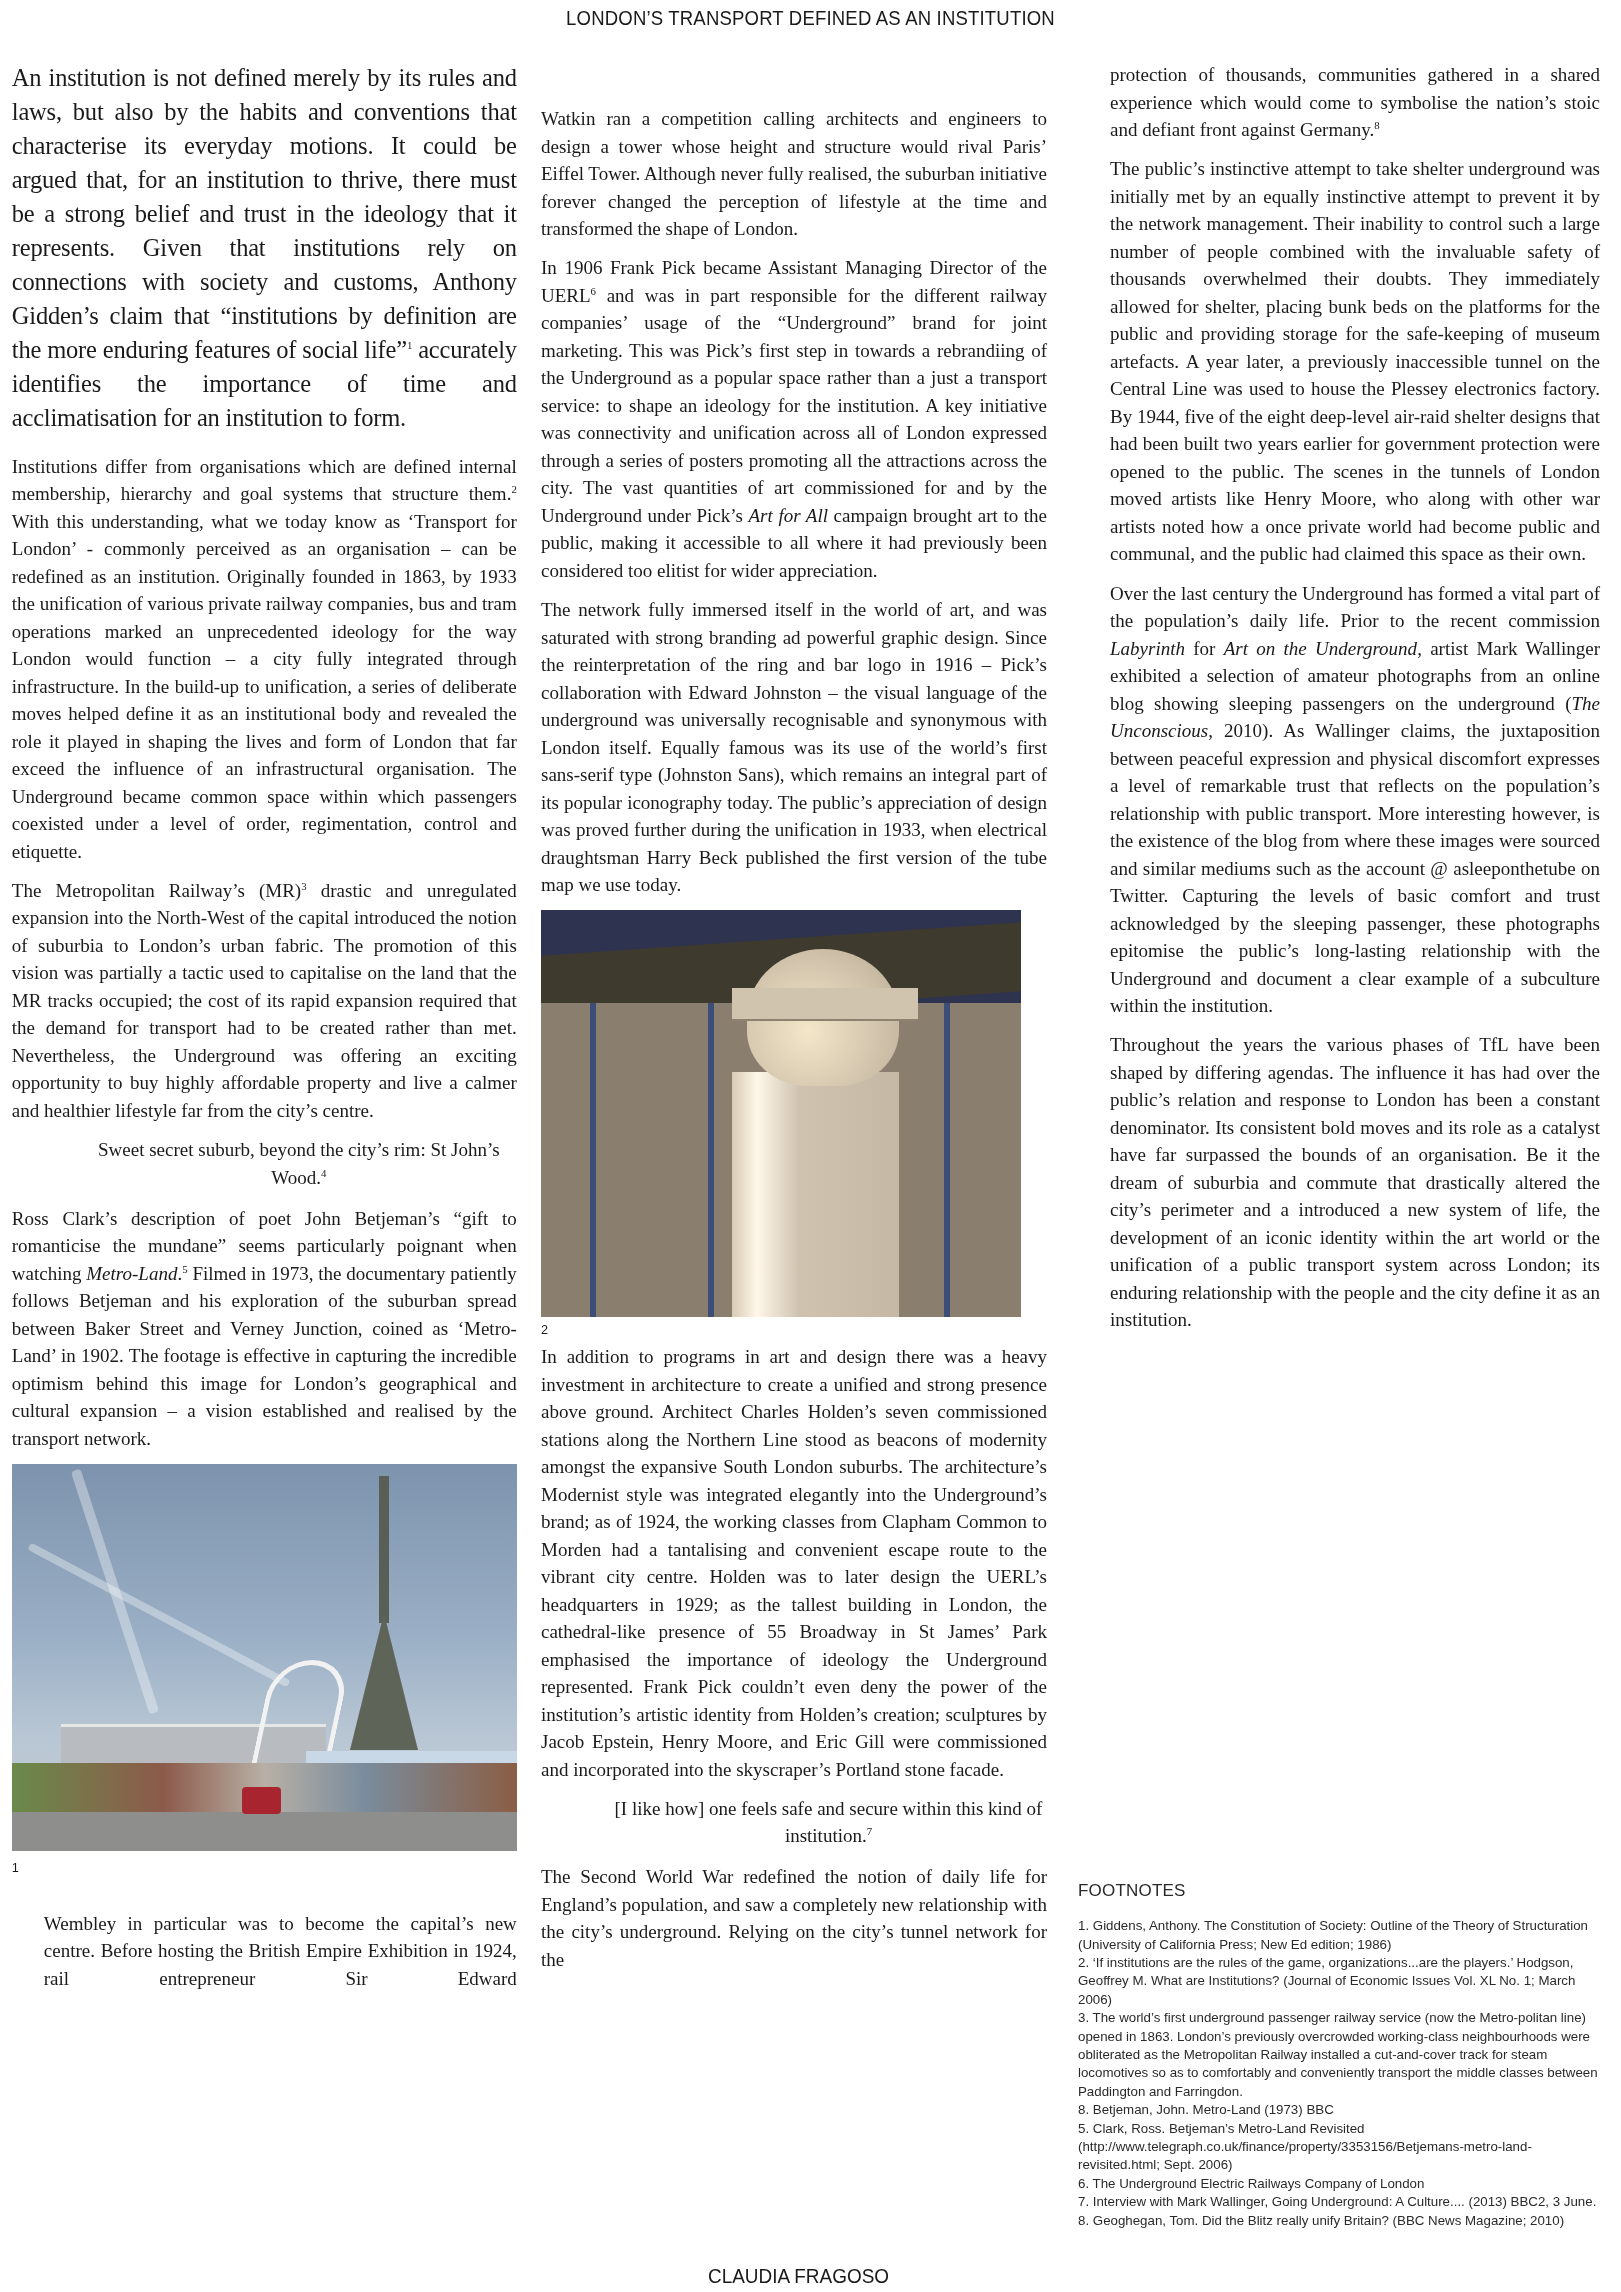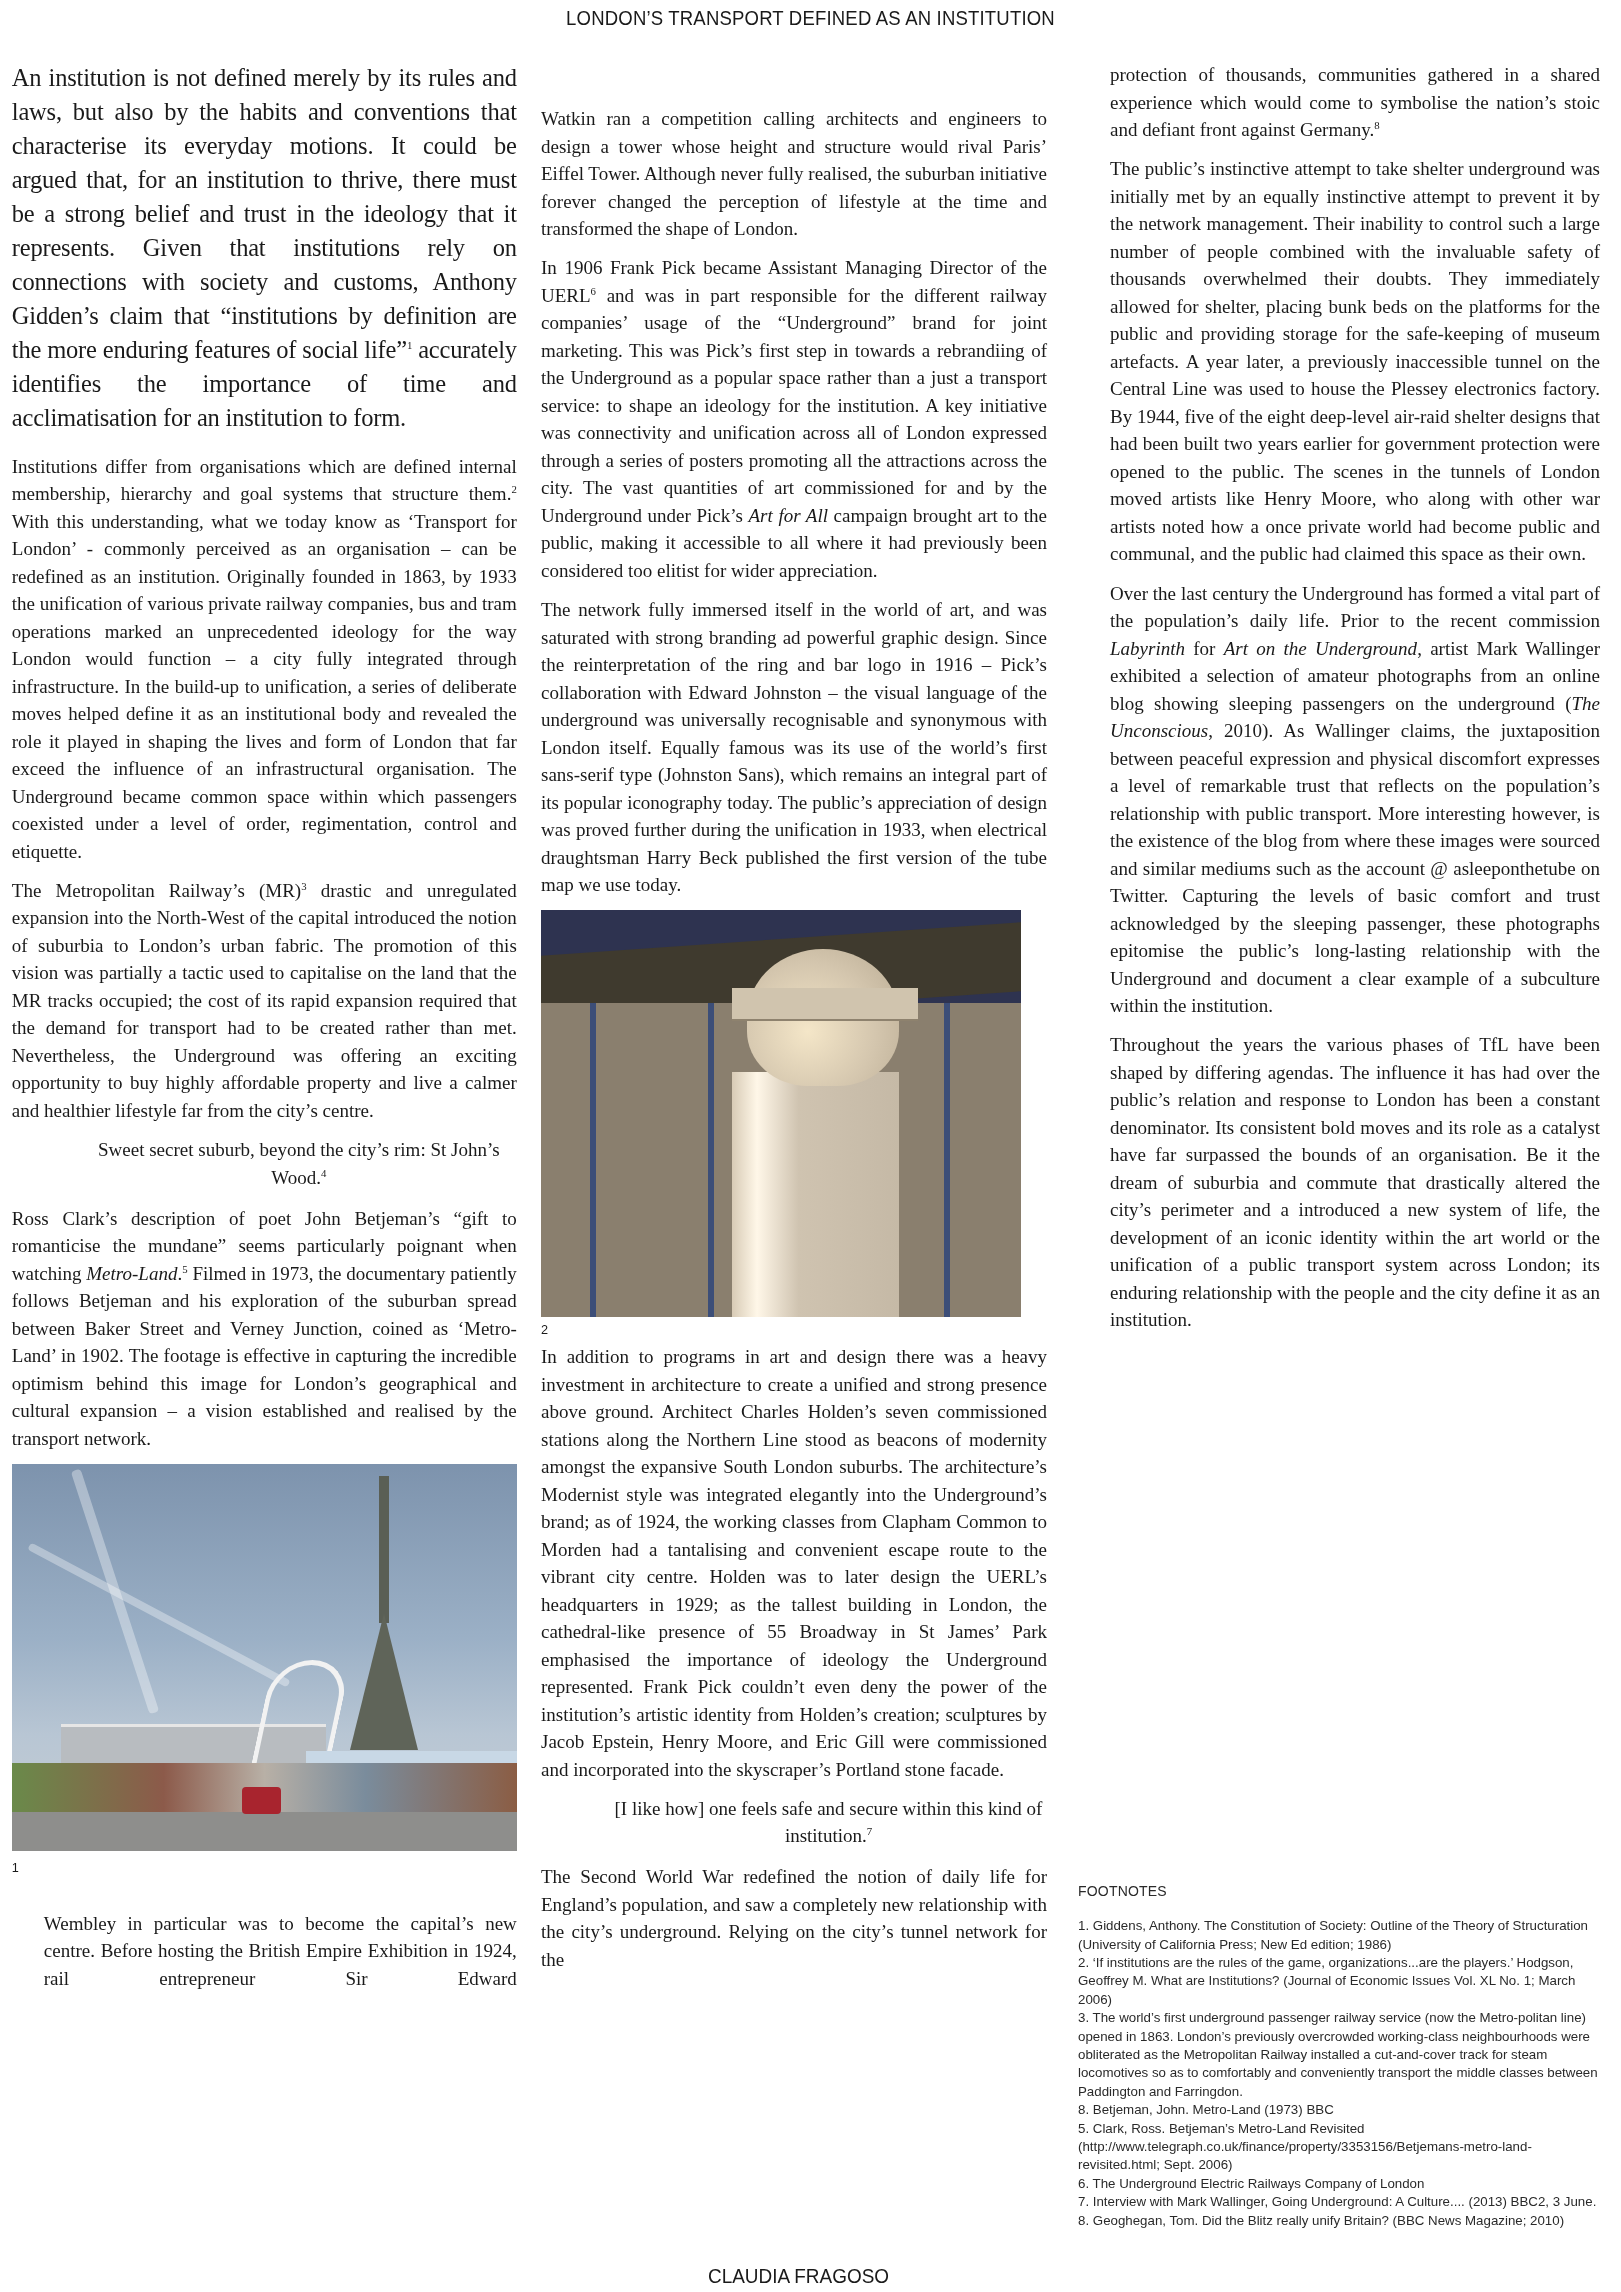--- a/index.html
+++ b/index.html
@@ -64,21 +64,21 @@
      background: repeating-linear-gradient(90deg, #8a7f6e 0 49px, #3c4e78 49px 55px, #8a7f6e 55px 118px); }
   .fig2 .pillar { position: absolute; left: 191px; top: 162px; width: 167px; height: 245px;
      background: linear-gradient(90deg, #d8cbb6 0%, #fff7e8 15%, #cfc3b0 40%, #c5b9a6 100%); }
   .fig2 .cap { position: absolute; left: 206px; top: 39px; width: 152px; height: 137px; border-radius: 50% 50% 40% 40%;
      background: radial-gradient(circle at 40% 60%, #f4e6c8 0%, #d4c6ae 55%, #b8aa92 100%); }
   .fig2 .capband { position: absolute; left: 191px; top: 78px; width: 186px; height: 33px; background: #d0c4ae; border-bottom: 2.9px solid #8e826e; }
 
   
   .footnotes { position: absolute; left: 1078px; top: 1882px; width: 534px;
      font-family: "Liberation Sans", "DejaVu Sans", sans-serif; font-size: 13.3px; line-height: 18.4px; color: #2a2a2a; }
-  .footnotes .fn-title { font-size: 14px; margin-bottom: 16.7px; letter-spacing: 0.2px; }
+  .footnotes .fn-title { font-size: 17px; margin-bottom: 16.7px; letter-spacing: 0.2px; }
   .footnotes .fn-item { }
 </style>
 </head>
 <body>
 
 <div class="header-title">LONDON’S TRANSPORT DEFINED AS AN INSTITUTION</div>
 
 <div class="col col-1">
   <p class="lead"><span>An institution is not defined merely by its rules and laws, but also by the habits and conventions that characterise its everyday motions. It could be argued that, for an institution to thrive, there must be a strong belief and trust in the ideology that it represents. Given that institutions rely on connections with society and customs, Anthony Gidden’s claim that “institutions by definition are the more enduring features of social life”</span><sup>1</sup><span> accurately identifies the importance of time and acclimatisation for an institution to form.</span></p>
 

